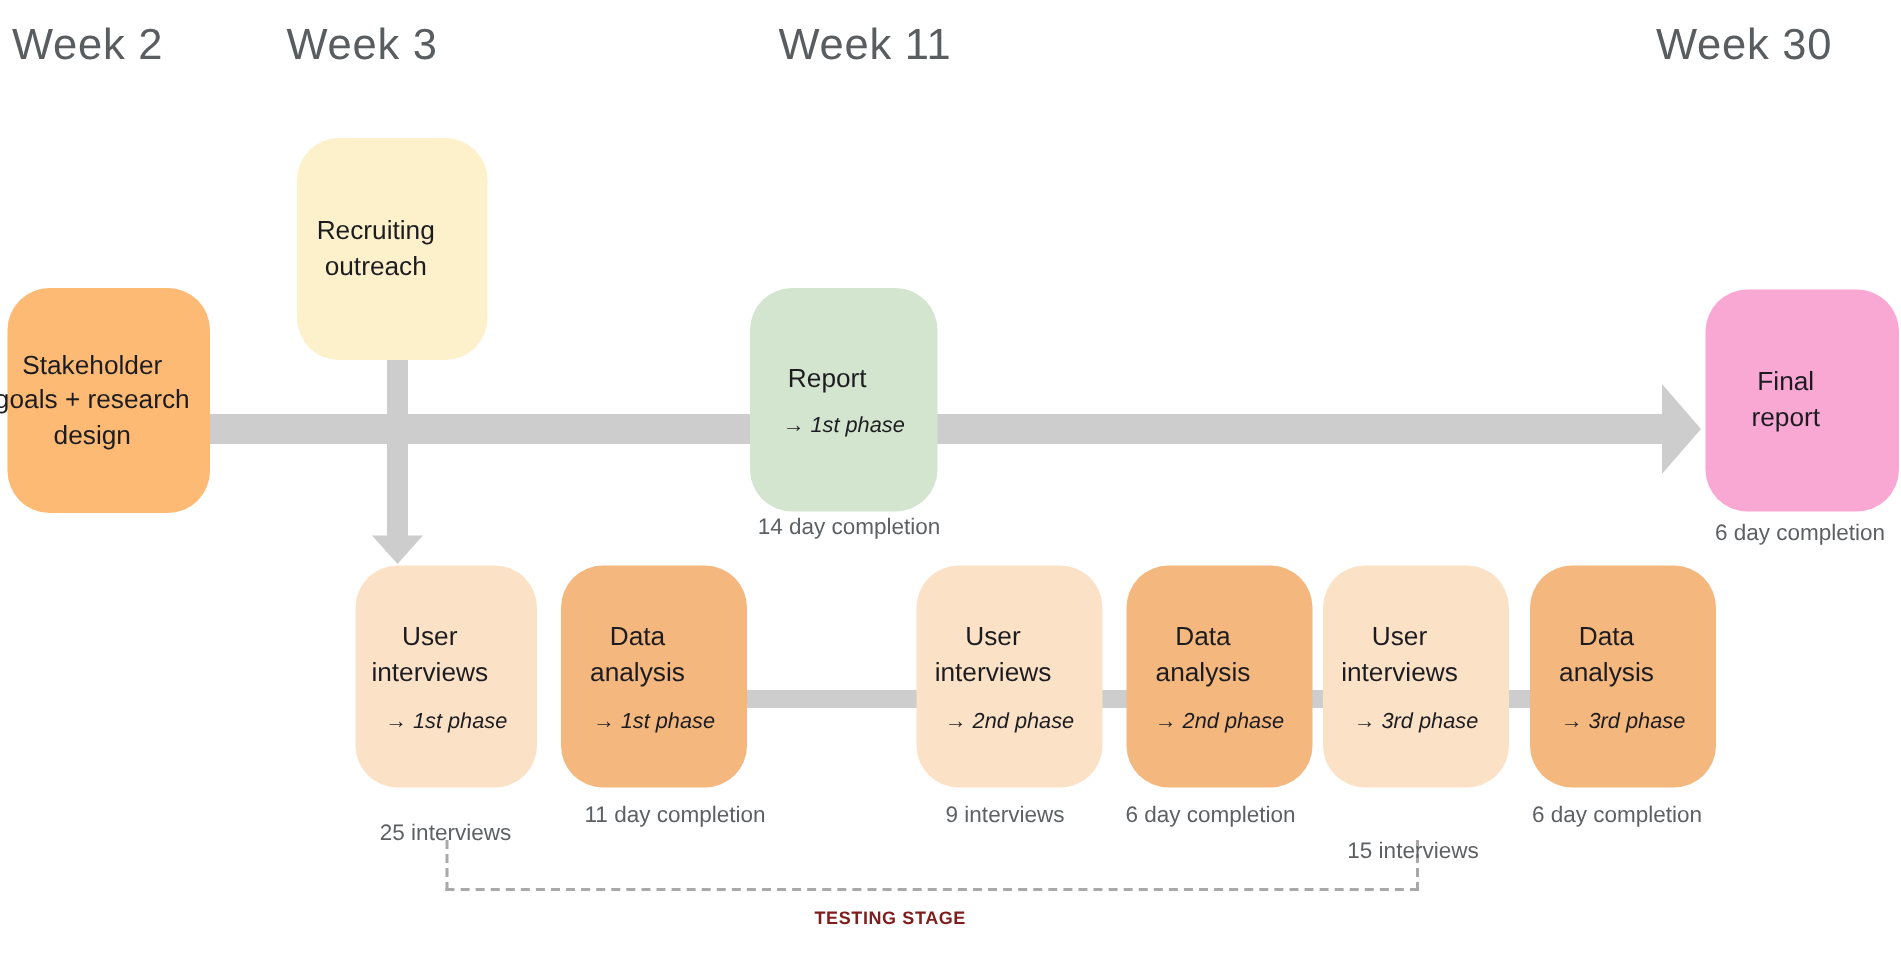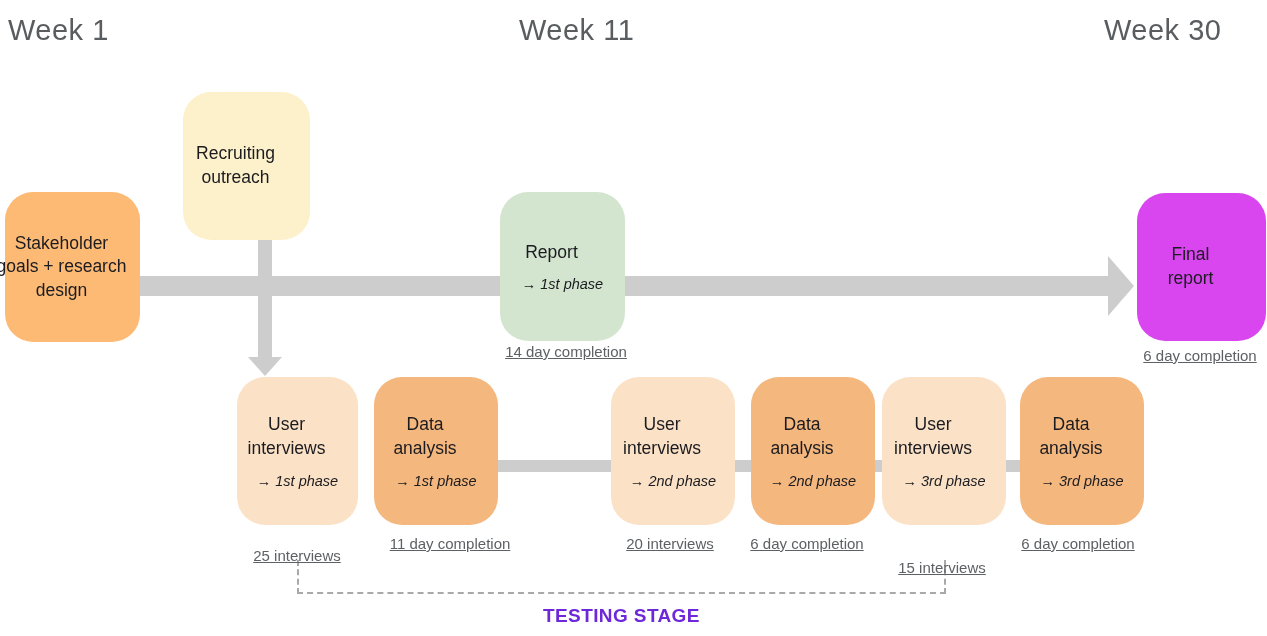--- a/index.html
+++ b/index.html
@@ -69,74 +69,74 @@
     white-space: nowrap;
   }
   .node-caption {
     position: absolute;
     left: 50%;
     transform: translateX(-50%);
     white-space: nowrap;
     font-size: 15px;
     color: #5e6164;
     z-index: 2;
-    text-decoration: underline;
   }
 
   
   .bracket {
     position: absolute;
     border: 2px dashed #a9a9a9;
     border-top: none;
     z-index: 1;
   }
   .bracket-label {
     position: absolute;
-    font-size: 19px;
+    font-size: 12px;
     font-weight: 700;
     letter-spacing: 0.4px;
-    color: #6d28d9;
+    color: #7f1d1d;
     white-space: nowrap;
   }
 </style>
 </head>
 <body>
 
 <div id="canvas">
 
-  <span class="week-label" style="left:8px;">Week 1</span>
+  <span class="week-label" style="left:8px;">Week 2</span>
+  <span class="week-label" style="left:191px;">Week 3</span>
   <span class="week-label" style="left:519px;">Week 11</span>
   <span class="week-label" style="left:1104px;">Week 30</span>
 
   <div class="bar" style="left:130px; top:276px; width:980px; height:20px; z-index:0;"></div>
   <div class="arrowhead-right" style="left:1108px; top:256px; z-index:0;"></div>
 
   <div class="bar" style="left:258px; top:238px; width:14px; height:120px; z-index:1;"></div>
   <div class="arrowhead-down" style="left:248px; top:357px; z-index:1;"></div>
 
   <div class="bar" style="left:440px; top:460px; width:600px; height:12px; z-index:0;"></div>
 
   <div class="node" style="left: 5px; top: 192px; width: 135px; height: 150px; background: #fdba74;">
     <div class="node-title">Stakeholder
 goals + research
 design</div>
   </div>
 
-  <div class="node" style="left: 183px; top: 92px; width: 127px; height: 148px; background: rgb(253, 241, 203);">
+  <div class="node" style="left: 198px; top: 92px; width: 127px; height: 148px; background: rgb(253, 241, 203);">
     <div class="node-title">Recruiting
 outreach</div>
   </div>
 
   <div class="node" style="left: 500px; top: 192px; width: 125px; height: 149px; background: rgb(211, 229, 207);">
     <div class="node-title">Report</div>
     <div class="node-phase">→ 1st phase</div>
   </div>
   <span class="node-caption" style="left:566px; top:343px;">14 day completion</span>
 
-  <div class="node" style="left: 1137px; top: 193px; width: 129px; height: 148px; background: #d946ef;">
+  <div class="node" style="left: 1137px; top: 193px; width: 129px; height: 148px; background: #f9a8d4;">
     <div class="node-title">Final
 report</div>
   </div>
   <span class="node-caption" style="left:1200px; top:347px;">6 day completion</span>
 
   <div class="node" style="left: 237px; top: 377px; width: 121px; height: 148px; background: rgb(251, 226, 199);">
     <div class="node-title">User
 interviews</div>
     <div class="node-phase">→ 1st phase</div>
   </div>
@@ -147,21 +147,21 @@
 analysis</div>
     <div class="node-phase">→ 1st phase</div>
   </div>
   <span class="node-caption" style="left:450px; top:535px;">11 day completion</span>
 
   <div class="node" style="left: 611px; top: 377px; width: 124px; height: 148px; background: rgb(251, 226, 199);">
     <div class="node-title">User
 interviews</div>
     <div class="node-phase">→ 2nd phase</div>
   </div>
-  <span class="node-caption" style="left:670px; top:535px;">20 interviews</span>
+  <span class="node-caption" style="left:670px; top:535px;">9 interviews</span>
 
   <div class="node" style="left: 751px; top: 377px; width: 124px; height: 148px; background: rgb(244, 183, 126);">
     <div class="node-title">Data
 analysis</div>
     <div class="node-phase">→ 2nd phase</div>
   </div>
   <span class="node-caption" style="left:807px; top:535px;">6 day completion</span>
 
   <div class="node" style="left: 882px; top: 377px; width: 124px; height: 148px; background: rgb(251, 226, 199);">
     <div class="node-title">User

